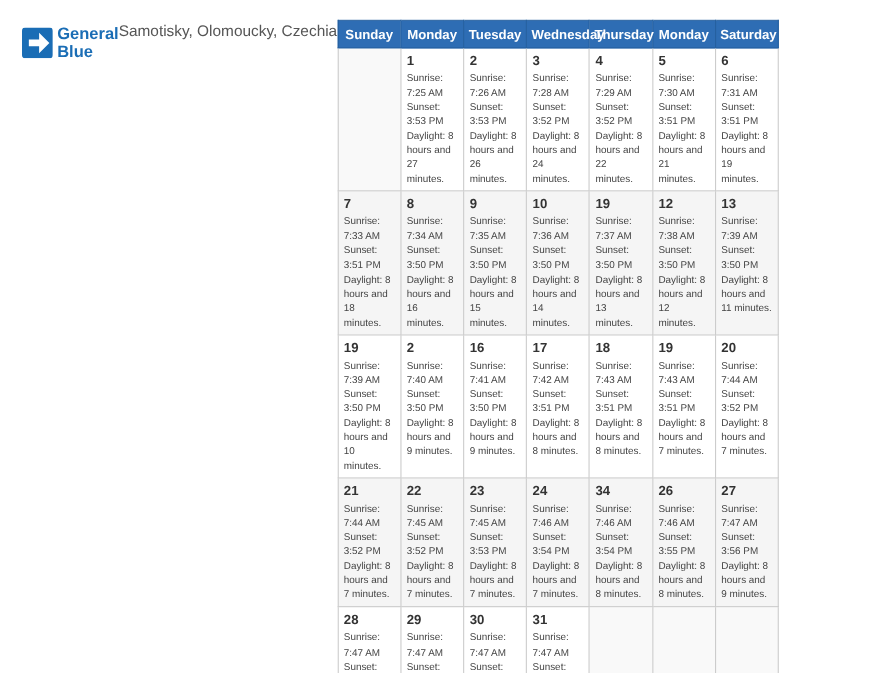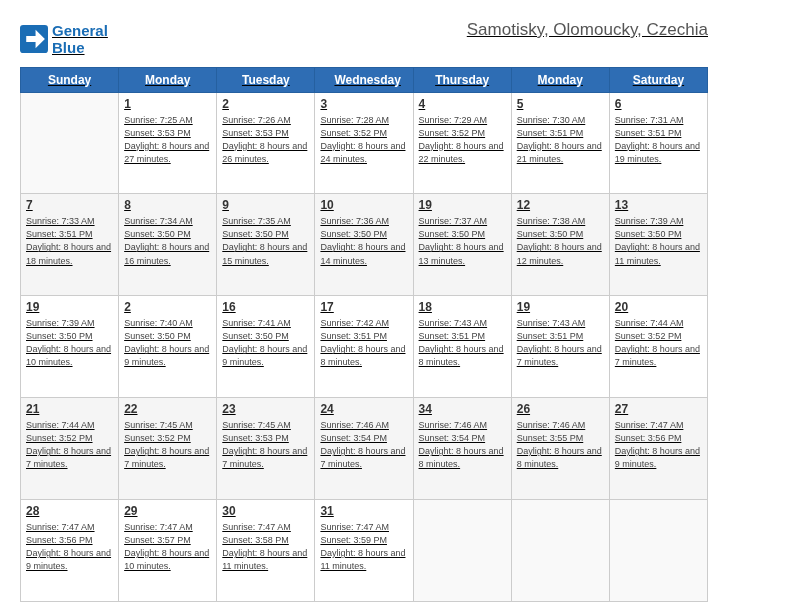--- a/index.html
+++ b/index.html
@@ -8,22 +8,21 @@
       height: 612px;
       font-family: Arial, sans-serif;
       background: #fff;
       overflow: hidden;
     }
     .page {
       width: 728px;
       height: 612px;
       padding: 18px 20px 10px 20px;
       display: flex;
-      flex-direction: column;
-      text-decoration: underline;
+      flex-direction: row;
     }
     .header {
       display: flex;
       justify-content: space-between;
       align-items: flex-start;
       margin-bottom: 10px;
     }
     .logo {
       display: flex;
       align-items: center;
@@ -44,37 +43,37 @@
     .title-block {
       text-align: right;
     }
     .month-title {
       font-size: 32px;
       font-weight: bold;
       color: #333;
       line-height: 1.1;
     }
     .subtitle {
-      font-size: 17px;
+      font-size: 14px;
       color: #555;
       margin-top: 2px;
     }
     .calendar {
       flex: 1;
       border: 1px solid #ccc;
       border-collapse: collapse;
       width: 100%;
       table-layout: fixed;
     }
     .calendar th {
       background: #2e6db4;
       color: #fff;
       font-size: 12px;
       font-weight: bold;
-      padding: 5px 19px;
+      padding: 5px 4px;
       text-align: center;
       border: 1px solid #2560a0;
     }
     .calendar td {
       border: 1px solid #ccc;
       vertical-align: top;
       padding: 4px 5px;
       font-size: 9.5px;
       color: #333;
       height: 88px;

